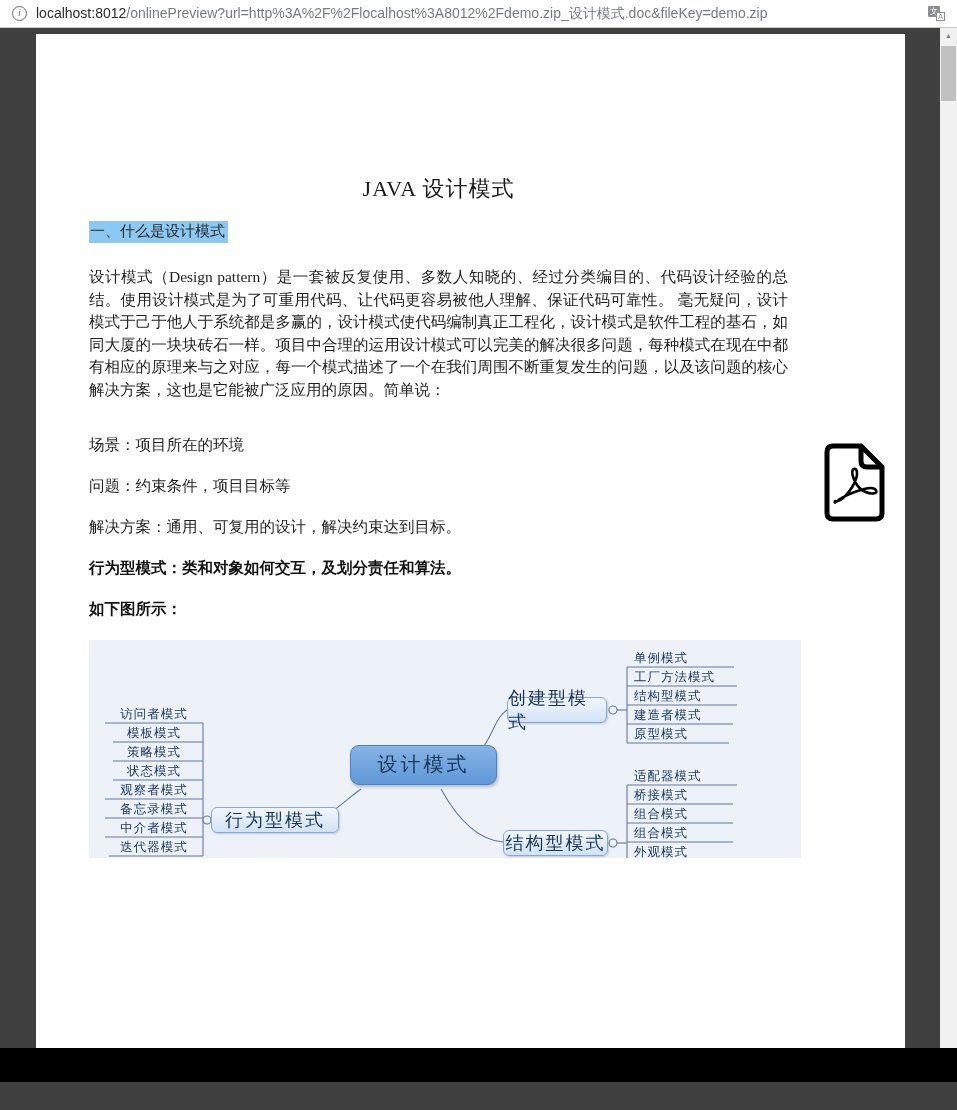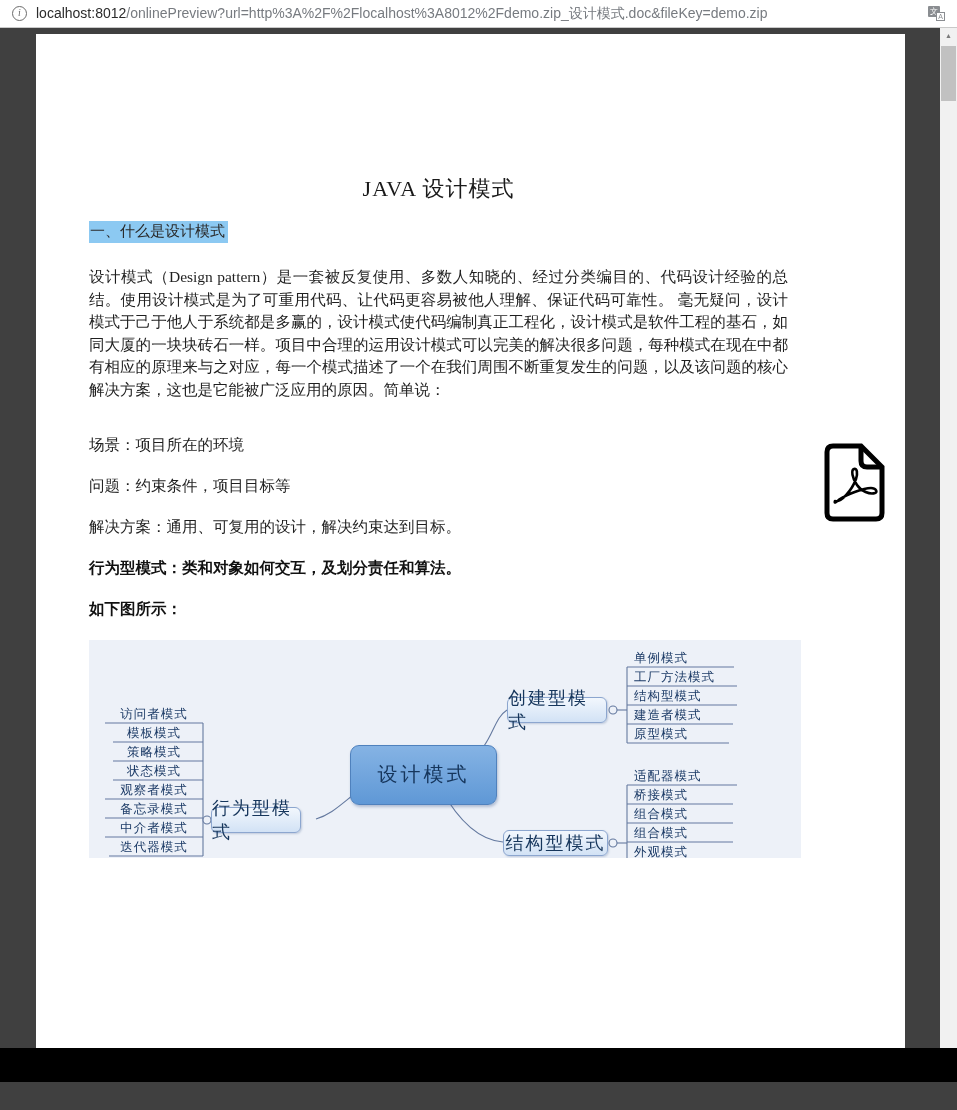--- a/index.html
+++ b/index.html
@@ -34,25 +34,25 @@
   .hl { display:inline-block; background:#8cc9f2; color:#2a2a2a; font-size:15px; padding:1px 3px 2px 1px; }
   .h-row { margin-bottom:23px; }
   .para { font-size:15.5px; line-height:22.6px; text-align:justify; margin-bottom:33px; }
   .line { font-size:15.5px; margin-bottom:20px; }
   .line.b { font-weight:bold; color:#111; }
 
   
   .figure { position:relative; width:712px; height:218px; margin-top:19px; background:#edf1f8; overflow:hidden; }
   .figure svg.links { position:absolute; left:0; top:0; }
   .mm-node { position:absolute; display:flex; align-items:center; justify-content:center; font-family:"DejaVu Sans",sans-serif; color:#16365c; }
-  .mm-center { left:261px; top:105px; width:147px; height:60px; font-size:20px; letter-spacing:3px; background:linear-gradient(180deg,#85b3e4,#5f98d6); border:1.5px solid #4f81bd; border-radius:9px; box-shadow:1px 2px 3px rgba(60,90,140,.35); }
+  .mm-center { left:261px; top:105px; width:147px; height:40px; font-size:20px; letter-spacing:3px; background:linear-gradient(180deg,#85b3e4,#5f98d6); border:1.5px solid #4f81bd; border-radius:9px; box-shadow:1px 2px 3px rgba(60,90,140,.35); }
   .mm-branch { height:26px; font-size:18px; letter-spacing:2px; background:linear-gradient(180deg,#f2f7fd,#d2e2f5); border:1px solid #8ca6cf; border-radius:6px; box-shadow:1px 1px 2px rgba(60,90,140,.25); }
   .mm-branch.creational { left:418px; top:57px; width:100px; }
   .mm-branch.structural { left:414px; top:190px; width:105px; }
-  .mm-branch.behavioral { left:122px; top:167px; width:90px; }
+  .mm-branch.behavioral { left:122px; top:167px; width:128px; }
   .mm-leaf { position:absolute; height:17px; font-family:"DejaVu Sans",sans-serif; font-size:12.5px; color:#1b3a66; letter-spacing:1px; white-space:nowrap; }
   .mm-leaf.r { left:545px; }
   .mm-leaf.l { left:18px; width:94px; text-align:center; }
 
   
   .pdf-btn { position:absolute; left:822px; top:414px; width:66px; height:81px; background:#fff; }
 
   
   .scrollbar { position:absolute; right:0; top:0; width:17px; height:1020px; background:#f1f1f1; }
   .scroll-arrow { height:15px; display:flex; align-items:center; justify-content:center; color:#7b7b7b; font-size:7px; }

